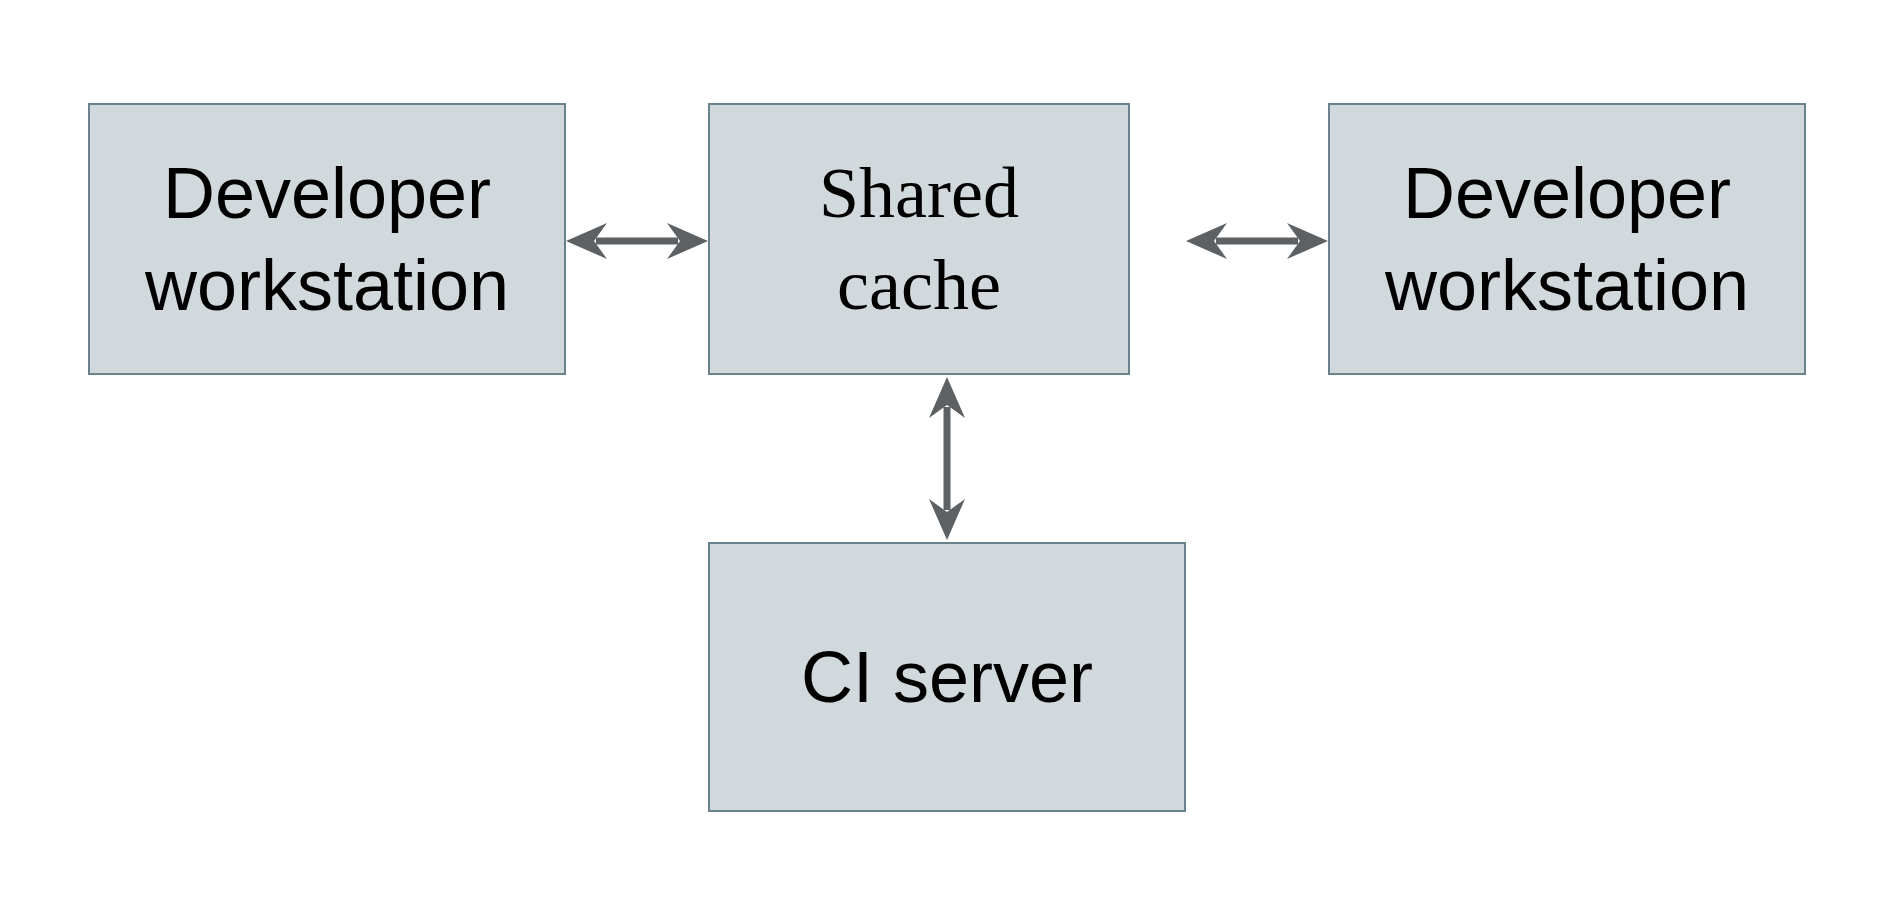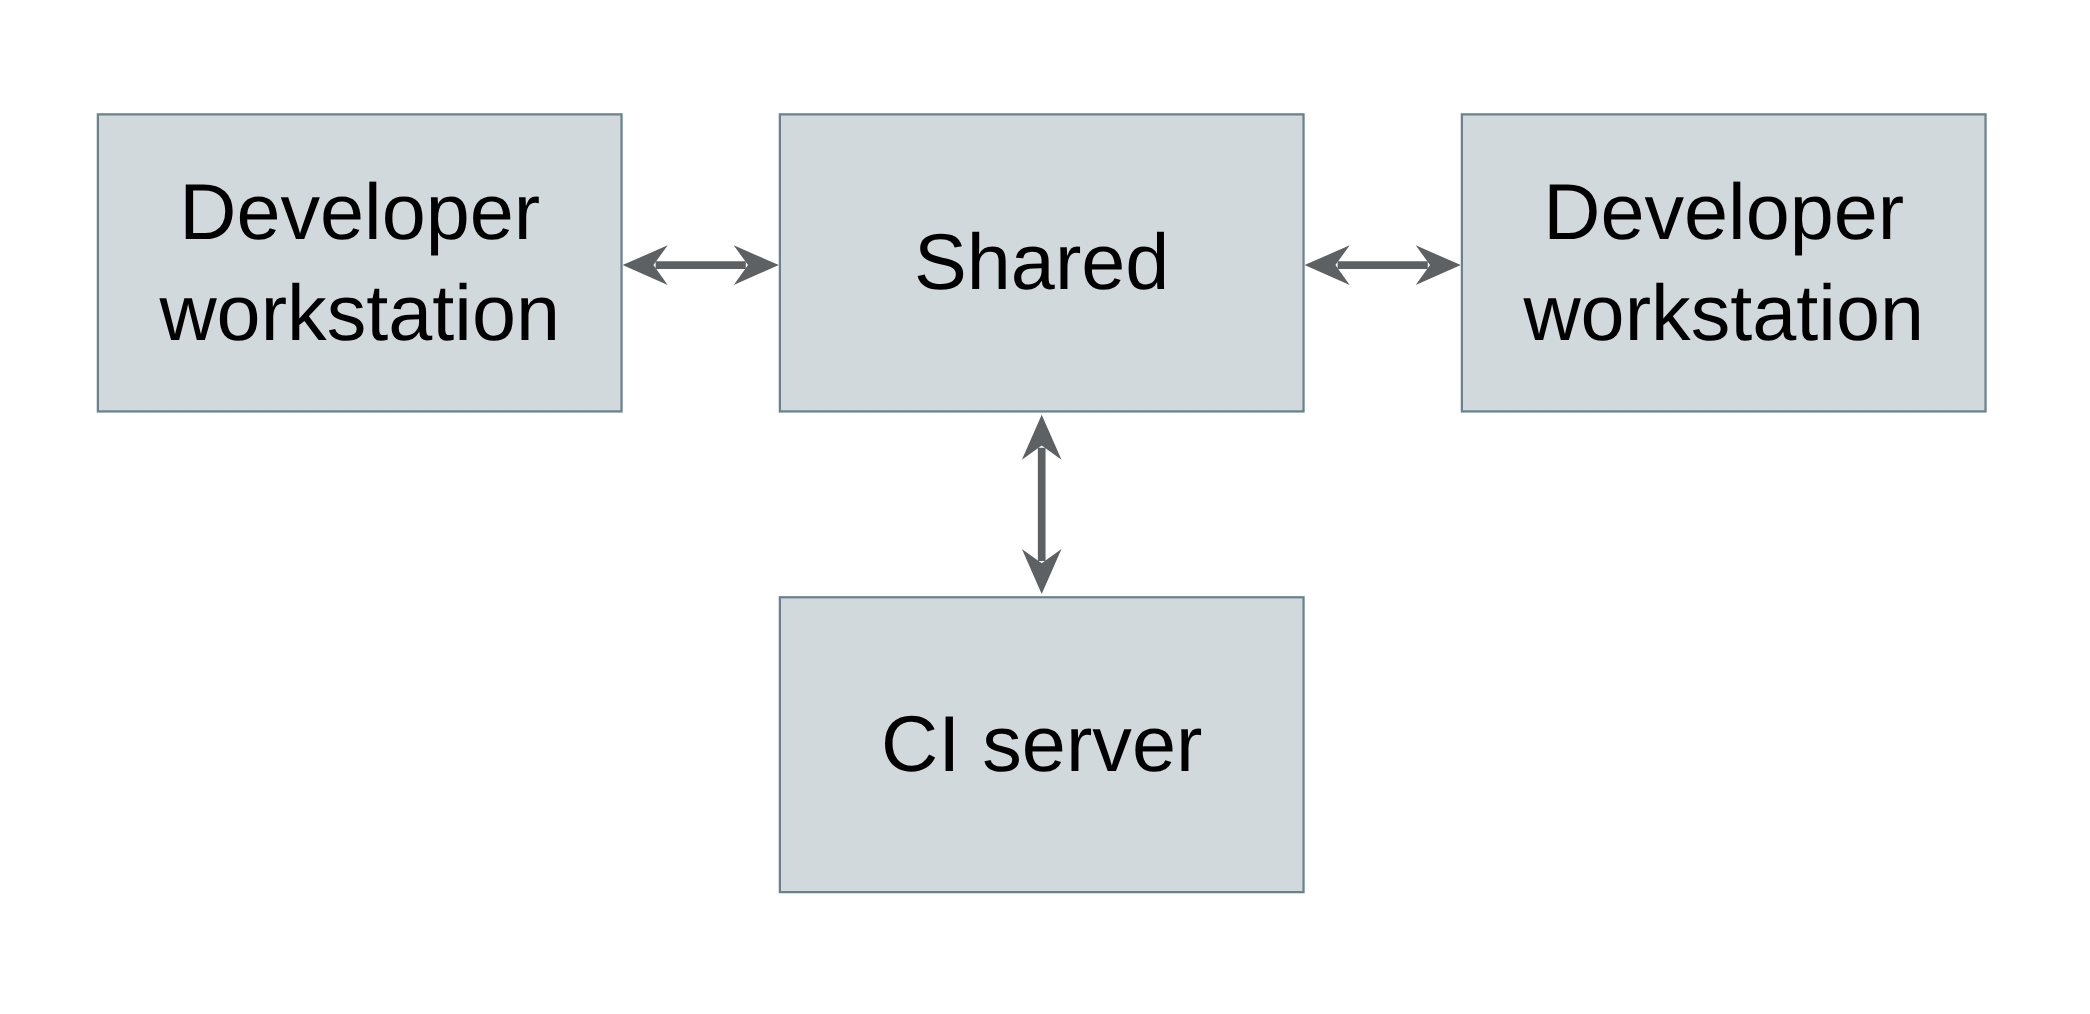--- a/index.html
+++ b/index.html
@@ -27,21 +27,21 @@
     text-align: center;
     color: var(--text, #000000);
     font-size: 72px;
     line-height: 92px;
   }
   .node .line {
     display: block;
     white-space: nowrap;
   }
   .node-dev-left   { left: 88px;   top: 103px; width: 478px; height: 272px; }
-  .node-cache      { left: 708px;  top: 103px; width: 478px; height: 272px; }
+  .node-cache      { left: 708px;  top: 103px; width: 422px; height: 272px; font-family: Liberation Serif, serif; }
   .node-dev-right  { left: 1328px; top: 103px; width: 478px; height: 272px; }
   .node-ci         { left: 708px;  top: 542px; width: 478px; height: 270px; text-align: center; }
 
   .edge {
     position: absolute;
   }
   .edge-left  { left: 566px;  top: 219px; }
   .edge-right { left: 1186px; top: 219px; }
   .edge-down  { left: 925px;  top: 377px; }
 
@@ -53,20 +53,21 @@
 
 <div class="canvas">
 
   <div class="node node-dev-left">
     <span class="line">Developer</span>
     <span class="line">workstation</span>
   </div>
 
   <div class="node node-cache">
     <span class="line">Shared</span>
+    <span class="line">cache</span>
   </div>
 
   <div class="node node-dev-right">
     <span class="line">Developer</span>
     <span class="line">workstation</span>
   </div>
 
   <div class="node node-ci">
     <span class="line">CI server</span>
     <span class="line"></span>

